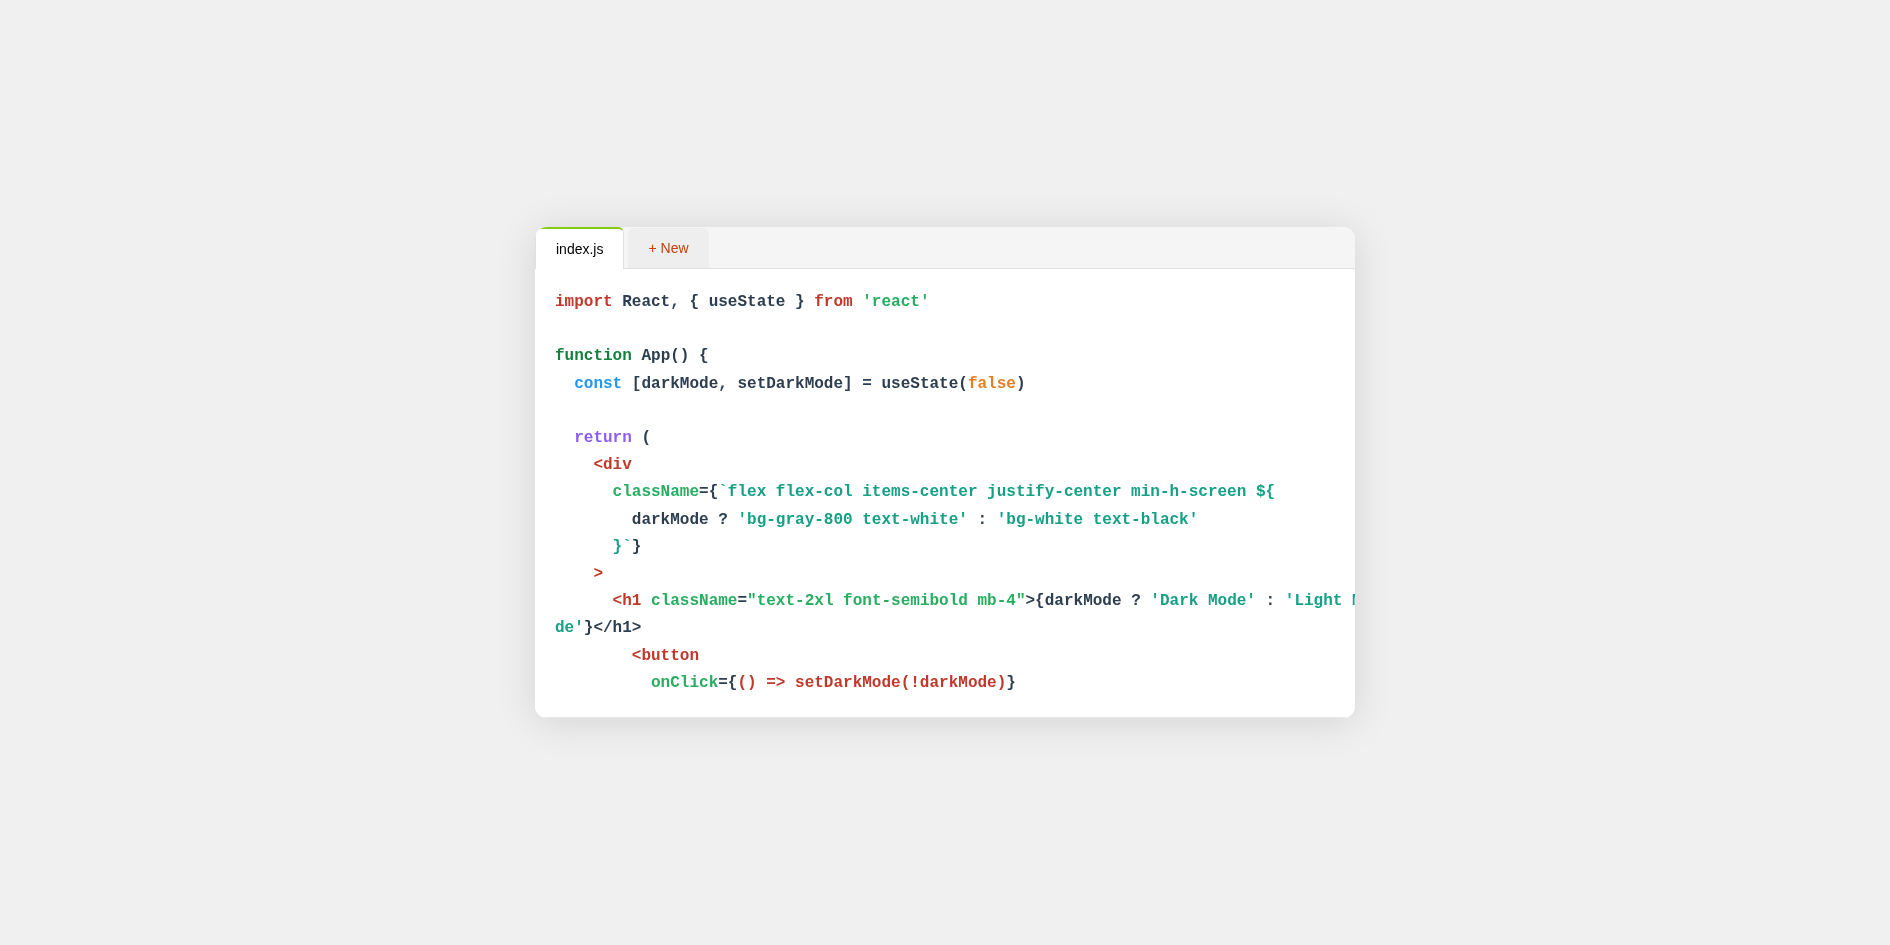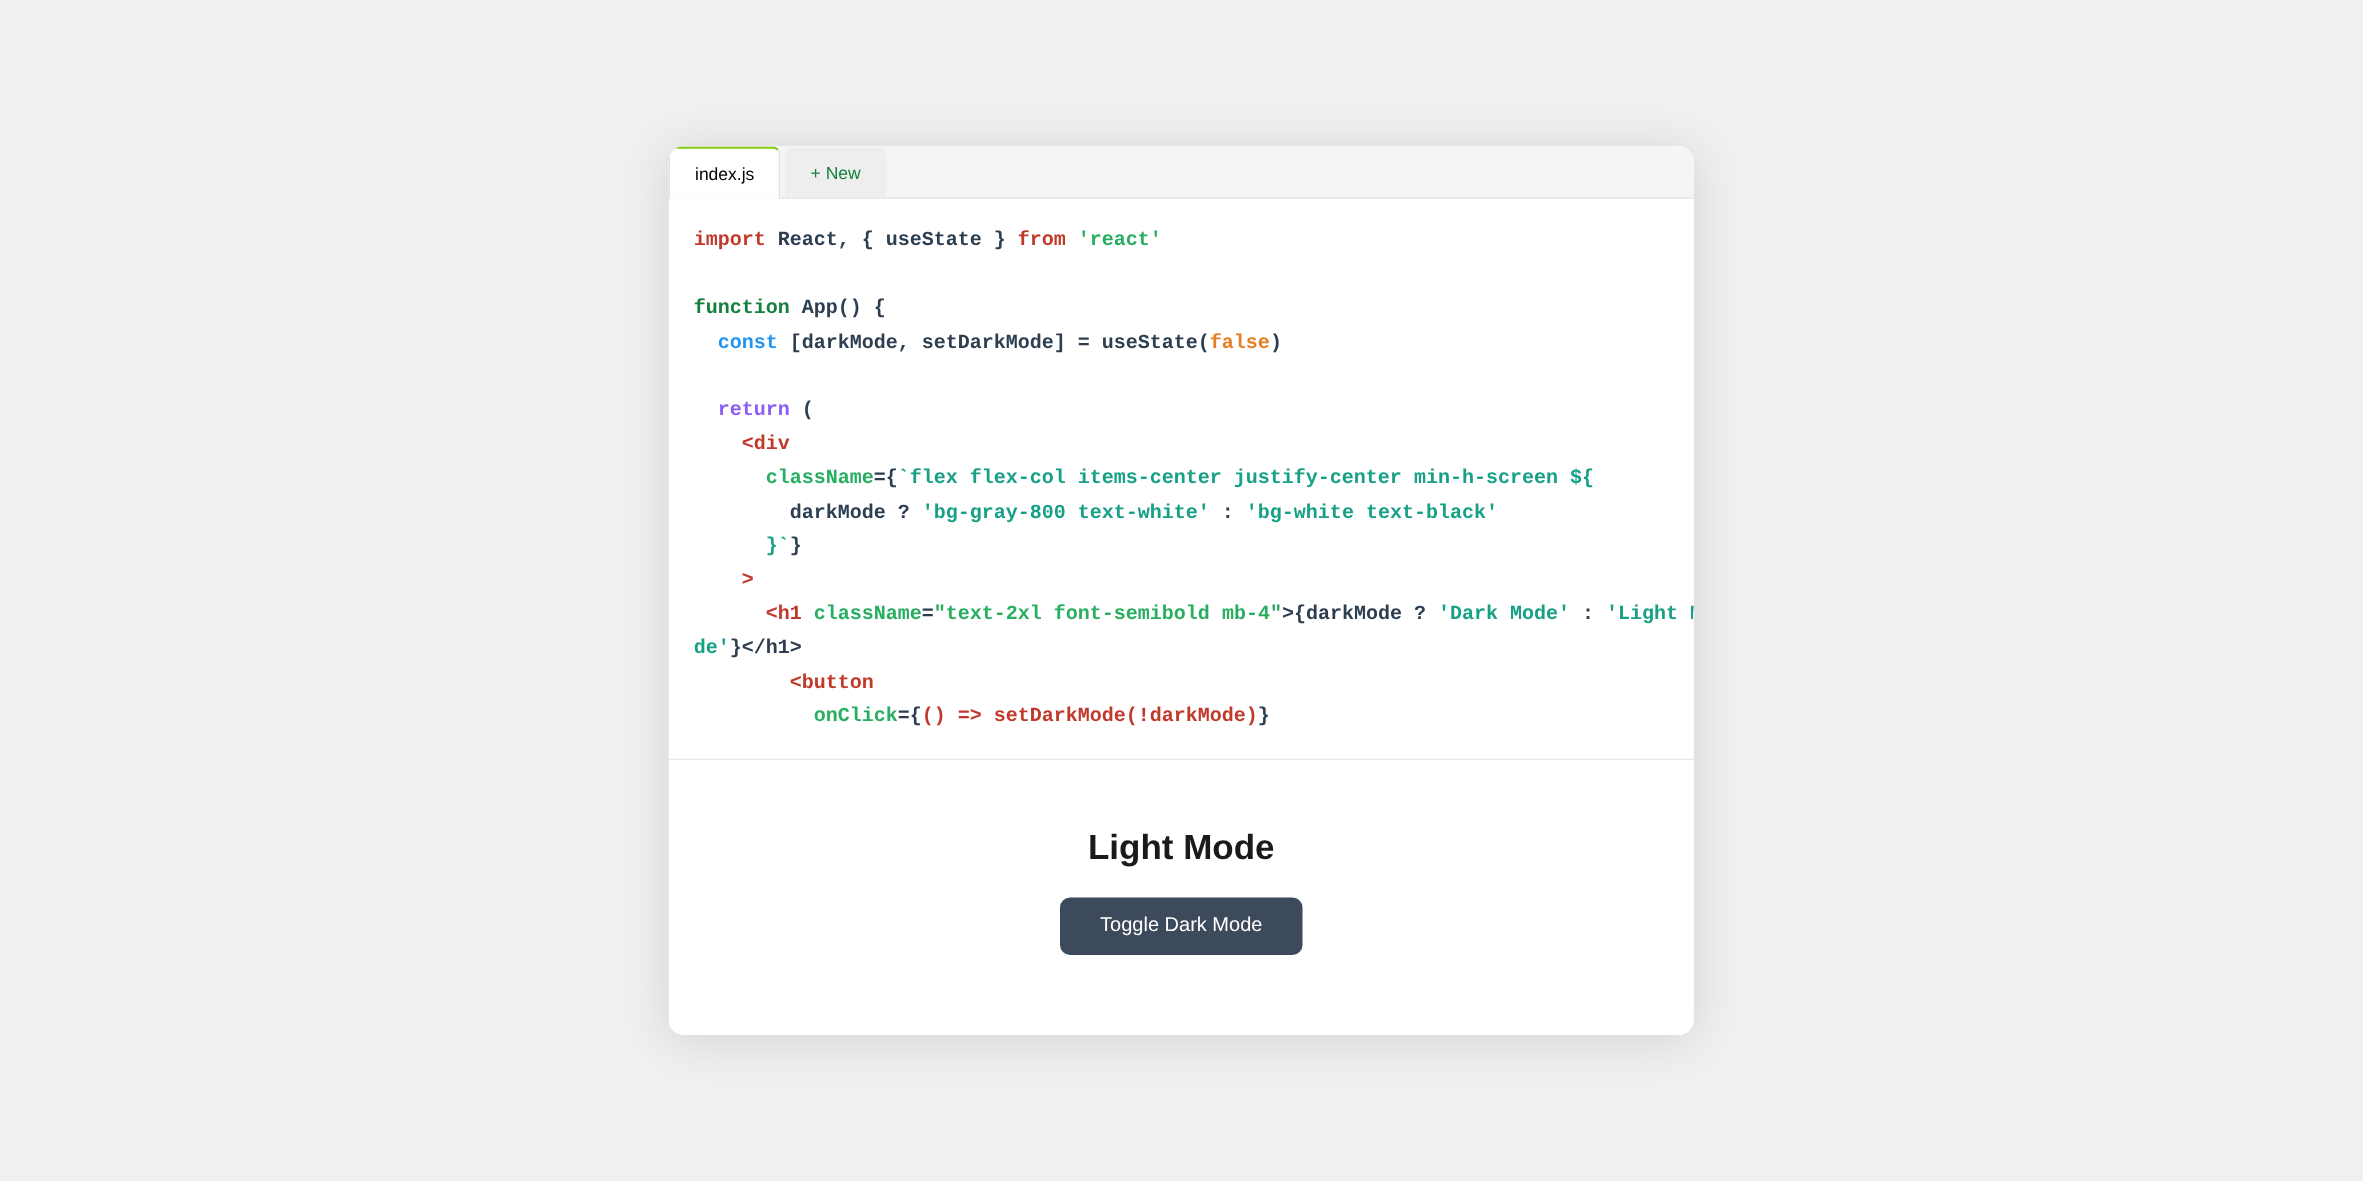--- a/index.html
+++ b/index.html
@@ -47,21 +47,21 @@
       color: #000000;
       border-top: 2px solid #84cc16;
       border-left: 1px solid #e0e0e0;
       border-right: 1px solid #e0e0e0;
       font-weight: 500;
       margin-bottom: -1px;
     }
 
     .tab-inactive {
       background: #eeeeee;
-      color: #15803d;
+      color: #c2410c;
       border: none;
       margin-left: 4px;
     }
 
     .code-panel {
       background: #ffffff;
       padding: 20px 20px;
       font-family: 'Courier New', 'Consolas', monospace;
       font-size: 16px;
       line-height: 1.7;
@@ -162,17 +162,13 @@
 
     <div class="code-line"><span class="plain">      </span><span class="tag">&lt;h1</span><span class="plain"> </span><span class="attr">className</span><span class="plain">=</span><span class="str">"text-2xl font-semibold mb-4"</span><span class="plain">&gt;{darkMode ? </span><span class="str-teal">'Dark Mode'</span><span class="plain"> : </span><span class="str-teal">'Light Mo</span></div>
 
     <div class="code-line"><span class="str-teal">de'</span><span class="plain">}&lt;/h1&gt;</span></div>
 
     <div class="code-line"><span class="plain">        </span><span class="tag">&lt;button</span></div>
 
     <div class="code-line"><span class="plain">          </span><span class="attr">onClick</span><span class="plain">={</span><span class="jsx-expr">() =&gt; setDarkMode(!darkMode)</span><span class="plain">}</span></div>
   </div>
 
-  <div class="preview-panel">
-    <h1 class="preview-title">Light Mode</h1>
-    <button class="preview-button">Toggle Dark Mode</button>
-  </div>
 </div>
 
 </body></html>

